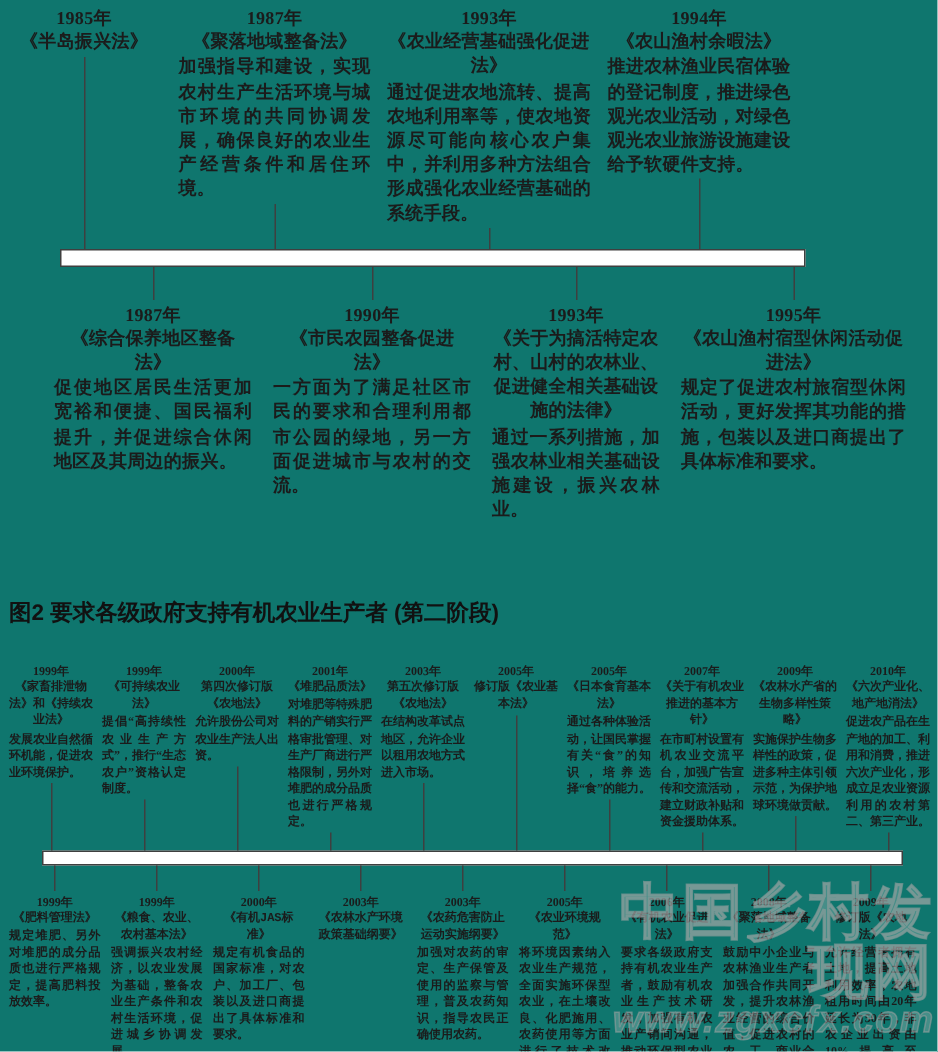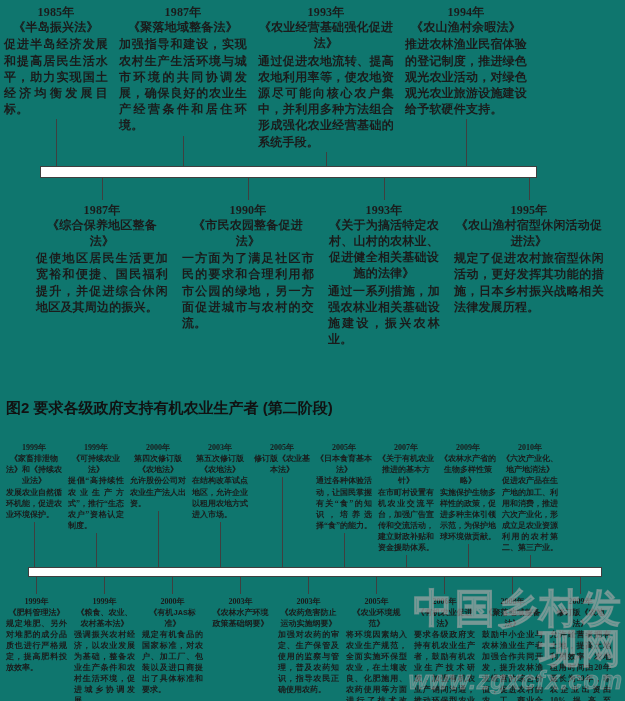--- a/index.html
+++ b/index.html
@@ -45,21 +45,20 @@
 </head>
 <body>
 
 <div class="page">
 
   <section class="t1">
     <div class="row top" id="t1-top" style="gap: 11px; padding-left: 4px;">
   <div class="col" style="flex: 0 0 104px; width: 104px;">
     <div class="year">1985年</div>
     <div class="law">《半岛振兴法》</div>
-    <div class="desc">促进半岛经济发展和提高居民生活水平，助力实现国土经济均衡发展目标。</div>
     <div class="tick"></div>
   </div>
 
   <div class="col" style="flex: 0 0 128px; width: 128px;">
     <div class="year">1987年</div>
     <div class="law">《聚落地域整备法》</div>
     <div class="desc">加强指导和建设，实现农村生产生活环境与城市环境的共同协调发展，确保良好的农业生产经营条件和居住环境。</div>
     <div class="tick"></div>
   </div>
 
@@ -97,21 +96,21 @@
     <div class="tick"></div>
     <div class="year">1993年</div>
     <div class="law">《关于为搞活特定农村、山村的农林业、促进健全相关基础设施的法律》</div>
     <div class="desc">通过一系列措施，加强农林业相关基础设施建设，振兴农林业。</div>
   </div>
 
   <div class="col" style="flex: 0 0 150px; width: 150px;">
     <div class="tick"></div>
     <div class="year">1995年</div>
     <div class="law">《农山渔村宿型休闲活动促进法》</div>
-    <div class="desc">规定了促进农村旅宿型休闲活动，更好发挥其功能的措施，日本乡村振兴战略相关法律发展历程。</div>
+    <div class="desc">规定了促进农村旅宿型休闲活动，更好发挥其功能的措施，包装以及进口商提出了具体标准和要求。</div>
   </div>
 </div>
   </section>
 
   <h2 class="caption">图2 要求各级政府支持有机农业生产者 (第二阶段)</h2>
 
   <section class="t2">
     <div class="row top" id="t2-top" style="gap: 6px; padding-left: 6px;">
   <div class="col" style="flex: 0 0 56px; width: 56px;">
     <div class="year">1999年</div>
@@ -127,20 +126,26 @@
     <div class="tick"></div>
   </div>
 
   <div class="col" style="flex: 0 0 56px; width: 56px;">
     <div class="year">2000年</div>
     <div class="law">第四次修订版《农地法》</div>
     <div class="desc">允许股份公司对农业生产法人出资。</div>
     <div class="tick"></div>
   </div>
 
+  <div class="col" style="flex: 0 0 56px; width: 56px;">
+    <div class="year">2001年</div>
+    <div class="law">《堆肥品质法》</div>
+    <div class="desc">对堆肥等特殊肥料的产销实行严格审批管理、对生产厂商进行严格限制，另外对堆肥的成分品质也进行严格规定。</div>
+    <div class="tick"></div>
+  </div>
 
   <div class="col" style="flex: 0 0 56px; width: 56px;">
     <div class="year">2003年</div>
     <div class="law">第五次修订版《农地法》</div>
     <div class="desc">在结构改革试点地区，允许企业以租用农地方式进入市场。</div>
     <div class="tick"></div>
   </div>
 
   <div class="col" style="flex: 0 0 56px; width: 56px;">
     <div class="year">2005年</div>

